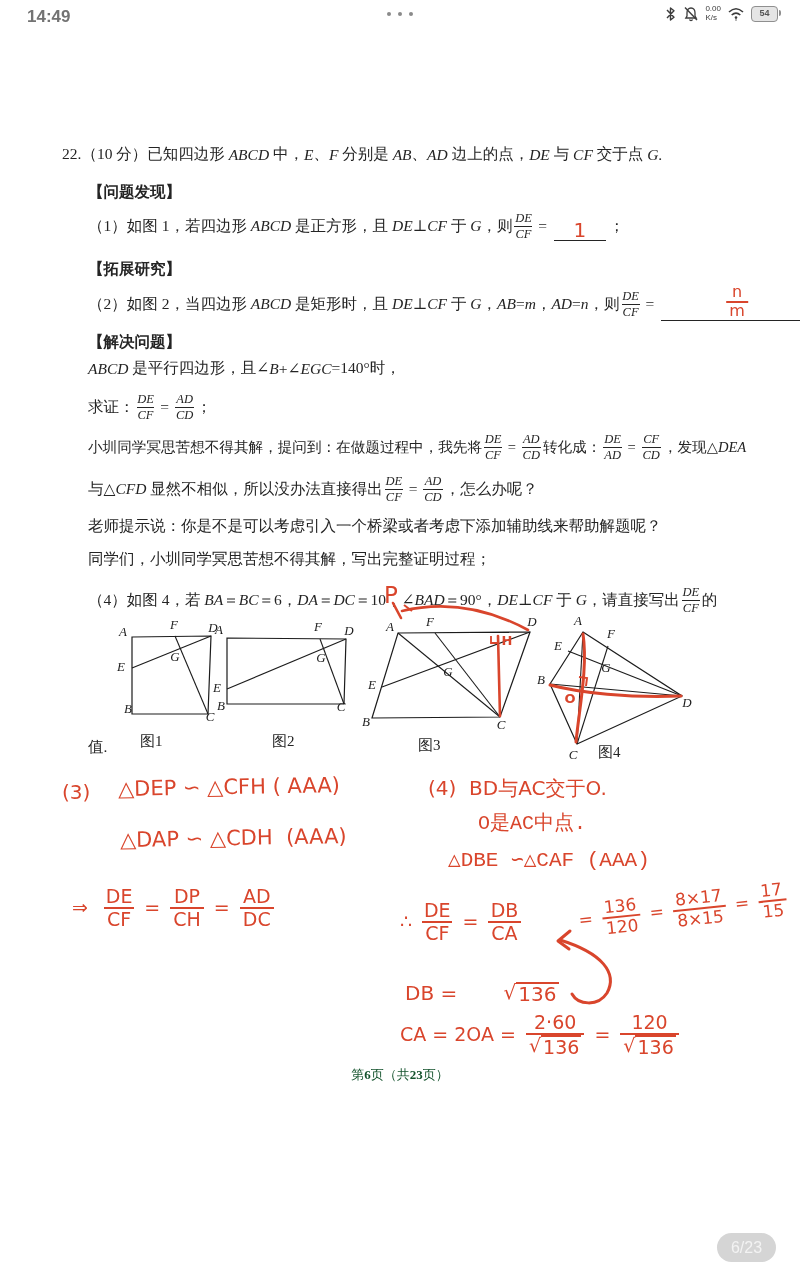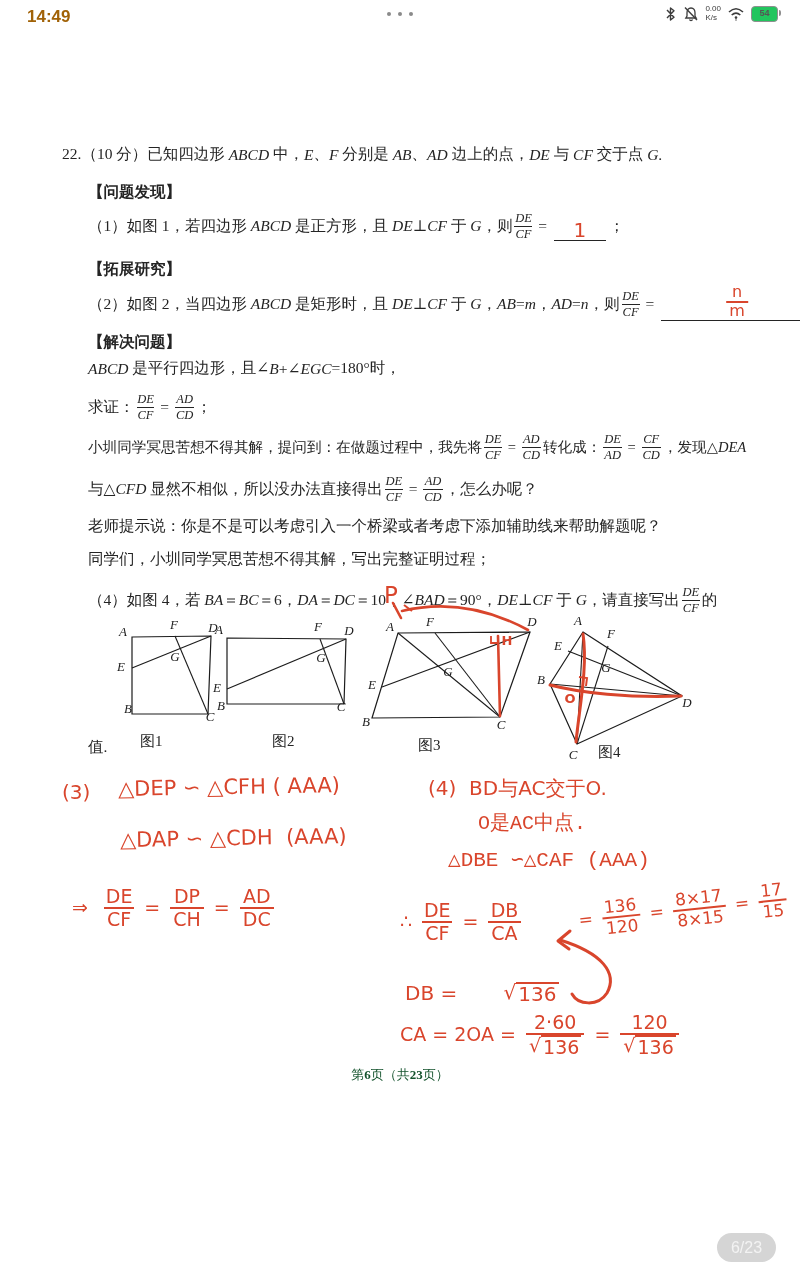--- a/index.html
+++ b/index.html
@@ -1,25 +1,25 @@
 <!DOCTYPE html>
 <html><head>
 <meta charset="utf-8">
 <style>
   html,body{margin:0;padding:0;}
   body{width:800px;height:1280px;background:#ffffff;position:relative;overflow:hidden;
        font-family:"Liberation Serif","DejaVu Serif",serif;color:#242424;}
   
   .statusbar{position:absolute;left:0;top:0;width:800px;height:36px;}
-  .sb-time{position:absolute;left:27px;top:7px;font:600 17px "Liberation Sans",sans-serif;color:#a16207;text-align:right;}
+  .sb-time{position:absolute;left:27px;top:7px;font:600 17px "Liberation Sans",sans-serif;color:#737373;text-align:right;}
   .sb-dots{position:absolute;left:50%;top:12px;transform:translateX(-50%);display:flex;gap:7px;}
   .sb-dots i{width:4px;height:4px;border-radius:50%;background:#8a8a8a;display:block;}
   .sb-right{position:absolute;right:22px;top:5px;display:flex;align-items:center;gap:6px;}
   .sb-speed{font:8px/1.1 "Liberation Sans",sans-serif;color:#3c3c3c;text-align:left;}
-  .bat{width:25px;height:14px;border:1px solid #8f8f8f;border-radius:4px;background:#22c55e;
+  .bat{width:25px;height:14px;border:1px solid #8f8f8f;border-radius:4px;background:#e5e5e5;
        color:#555;font:bold 9px/13px "Liberation Sans",sans-serif;text-align:center;position:relative;}
   .bat::after{content:"";position:absolute;right:-4px;top:3.5px;width:2.5px;height:6px;background:#8f8f8f;border-radius:0 2px 2px 0;}
   
   .line{position:absolute;display:flex;align-items:center;white-space:pre;font-size:15.5px;color:#242424;}
   .line .m, .m{font-style:italic;}
   .hd{font-weight:bold;}
   .frac{display:inline-flex;flex-direction:column;align-items:center;vertical-align:middle;
         margin:0 2px;font-style:italic;font-size:12.5px;line-height:1.15;text-align:center;}
   .frac .den{border-top:1px solid #242424;padding:0 1px;}
   .blank{position:relative;display:inline-block;border-bottom:1px solid #242424;height:1.25em;
@@ -84,21 +84,21 @@
 </div>
 
 <div>
 
   <div class="line" style="left:62px;top:144px;"><span class="t">22.（10 分）已知四边形 </span><span class="m">ABCD</span><span class="t"> 中，</span><span class="m">E</span><span class="t">、</span><span class="m">F</span><span class="t"> 分别是 </span><span class="m">AB</span><span class="t">、</span><span class="m">AD</span><span class="t"> 边上的点，</span><span class="m">DE</span><span class="t"> 与 </span><span class="m">CF</span><span class="t"> 交于点 </span><span class="m">G</span><span class="t">.</span></div>
   <div class="line hd" style="left:88px;top:182px;">【问题发现】</div>
   <div class="line" style="left:88px;top:208px;height:36px;"><span class="t">（1）如图 1，若四边形 </span><span class="m">ABCD</span><span class="t"> 是正方形，且 </span><span class="m">DE</span><span class="t">⊥</span><span class="m">CF</span><span class="t"> 于 </span><span class="m">G</span><span class="t">，则</span><span class="frac"><span class="num">DE</span><span class="den">CF</span></span><span class="t"> = </span><span class="blank" style="width: 52px;"><span class="ans"><span class="t">1</span></span></span><span class="t">；</span></div>
   <div class="line hd" style="left:88px;top:259px;">【拓展研究】</div>
   <div class="line" style="left:88px;top:284px;height:40px;"><span class="t">（2）如图 2，当四边形 </span><span class="m">ABCD</span><span class="t"> 是矩形时，且 </span><span class="m">DE</span><span class="t">⊥</span><span class="m">CF</span><span class="t"> 于 </span><span class="m">G</span><span class="t">，</span><span class="m">AB</span><span class="t">=</span><span class="m">m</span><span class="t">，</span><span class="m">AD</span><span class="t">=</span><span class="m">n</span><span class="t">，则</span><span class="frac"><span class="num">DE</span><span class="den">CF</span></span><span class="t"> = </span><span class="blank" style="width: 152px;"><span class="ans"><span class="frac"><span class="num">n</span><span class="den">m</span></span></span></span></div>
   <div class="line hd" style="left:88px;top:332px;">【解决问题】</div>
-  <div class="line" style="left:88px;top:358px;"><span class="m">ABCD</span><span class="t"> 是平行四边形，且∠</span><span class="m">B</span><span class="t">+∠</span><span class="m">EGC</span><span class="t">=180°时，</span></div>
+  <div class="line" style="left:88px;top:358px;"><span class="m">ABCD</span><span class="t"> 是平行四边形，且∠</span><span class="m">B</span><span class="t">+∠</span><span class="m">EGC</span><span class="t">=140°时，</span></div>
   <div class="line" style="left:88px;top:388px;height:38px;"><span class="t">求证：</span><span class="frac"><span class="num">DE</span><span class="den">CF</span></span><span class="t"> = </span><span class="frac"><span class="num">AD</span><span class="den">CD</span></span><span class="t">；</span></div>
   <div class="line" style="left:88px;top:428px;height:38px;font-size:14.6px;"><span class="t">小圳同学冥思苦想不得其解，提问到：在做题过程中，我先将</span><span class="frac"><span class="num">DE</span><span class="den">CF</span></span><span class="t"> = </span><span class="frac"><span class="num">AD</span><span class="den">CD</span></span><span class="t">转化成：</span><span class="frac"><span class="num">DE</span><span class="den">AD</span></span><span class="t"> = </span><span class="frac"><span class="num">CF</span><span class="den">CD</span></span><span class="t">，发现△</span><span class="m">DEA</span></div>
   <div class="line" style="left:88px;top:470px;height:38px;"><span class="t">与△</span><span class="m">CFD</span><span class="t"> 显然不相似，所以没办法直接得出</span><span class="frac"><span class="num">DE</span><span class="den">CF</span></span><span class="t"> = </span><span class="frac"><span class="num">AD</span><span class="den">CD</span></span><span class="t">，怎么办呢？</span></div>
   <div class="line" style="left:88px;top:516px;"><span class="t">老师提示说：你是不是可以考虑引入一个桥梁或者考虑下添加辅助线来帮助解题呢？</span></div>
   <div class="line" style="left:88px;top:549px;"><span class="t">同学们，小圳同学冥思苦想不得其解，写出完整证明过程；</span></div>
   <div class="line" style="left:88px;top:583px;height:34px;"><span class="t">（4）如图 4，若 </span><span class="m">BA</span><span class="t">＝</span><span class="m">BC</span><span class="t">＝6，</span><span class="m">DA</span><span class="t">＝</span><span class="m">DC</span><span class="t">＝10，∠</span><span class="m">BAD</span><span class="t">＝90°，</span><span class="m">DE</span><span class="t">⊥</span><span class="m">CF</span><span class="t"> 于 </span><span class="m">G</span><span class="t">，请直接写出</span><span class="frac"><span class="num">DE</span><span class="den">CF</span></span><span class="t">的</span></div>
   <div class="line" style="left:88px;top:737px;">值.</div>
 
   <div class="fig" style="left:105px;top:615px;width:115px;height:112px;">
     <svg width="115" height="112" viewBox="0 0 115 112">

